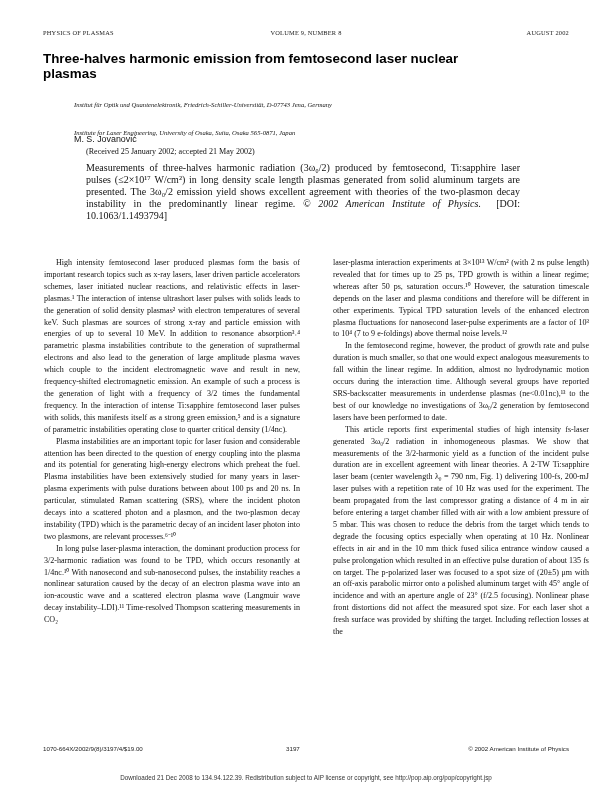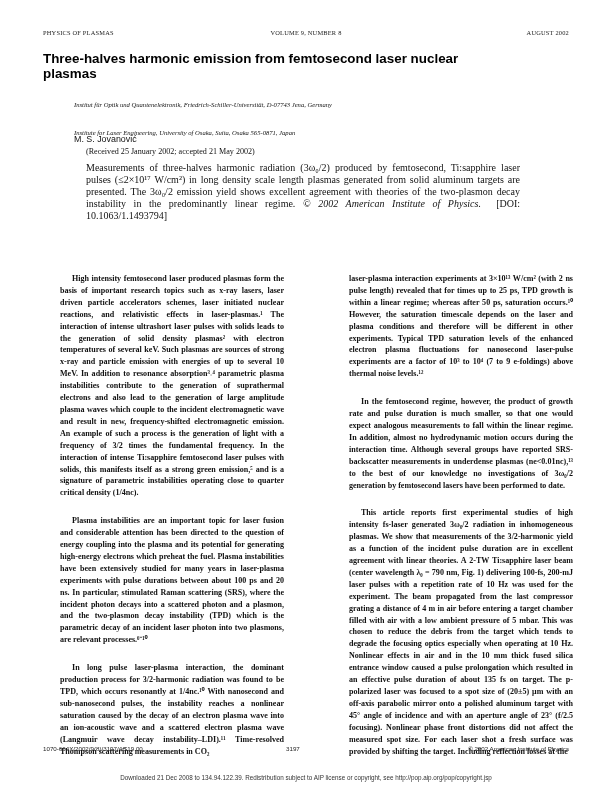--- a/index.html
+++ b/index.html
@@ -17,21 +17,21 @@
   .affil { position: absolute; left: 74px; font-family: "Liberation Serif", serif; font-style: italic; font-size: 6.6px; color: #111; }
   .received { position: absolute; top: 147px; left: 86px; font-family: "Liberation Serif", serif; font-size: 8.1px; color: #111; }
   .abstract { position: absolute; top: 162px; left: 86px; width: 434px;
     font-family: "Liberation Serif", serif; font-size: 10px; line-height: 12px; text-align: justify; color: #111; }
   .abstract i { font-style: italic; }
   .col { position: absolute; top: 257px; width: 256px;
     font-family: "Liberation Serif", serif; font-size: 8.05px; line-height: 11.9px; text-align: justify; color: #111;
     hyphens: manual; }
   .col-left { left: 44px; }
   .col-right { left: 333px; }
-  .col p { margin: 16px; text-indent: 12px; font-weight: bold; }
+  .col p { margin: 0; text-indent: 12px; }
   .footer { position: absolute; top: 745px; left: 43px; right: 43px; height: 10px;
     font-family: "Liberation Sans", sans-serif; font-size: 6.2px; color: #222; }
   .footer span { position: absolute; top: 0; }
   .ft-left { left: 0; }
   .ft-center { left: 243px; }
   .ft-right { right: 0; }
   .download { position: absolute; top: 774px; left: 0; width: 612px; text-align: center;
     font-family: "Liberation Sans", sans-serif; font-size: 6.3px; color: #333; }
 </style>
 </head>

